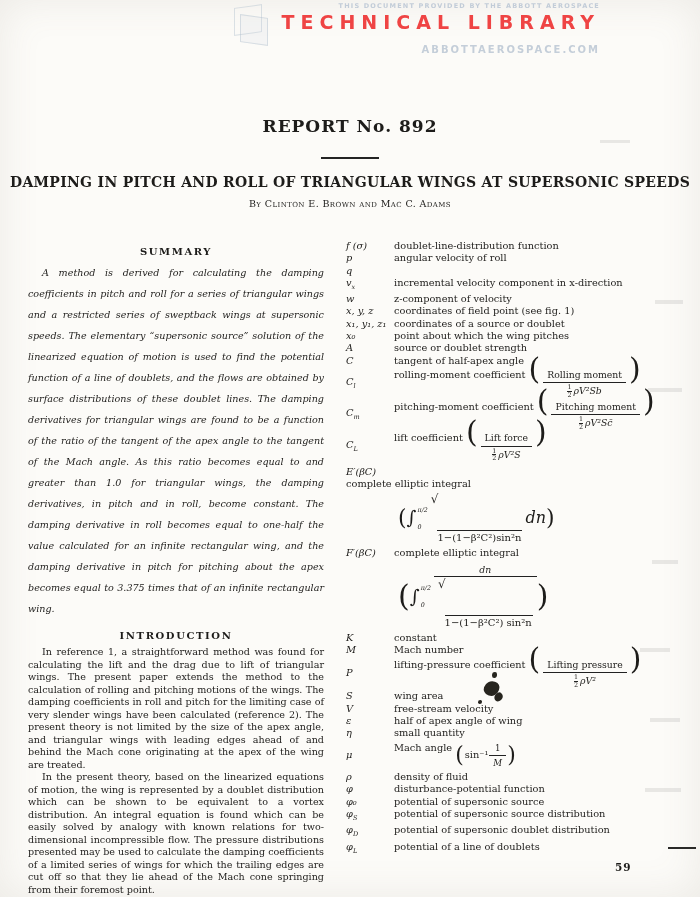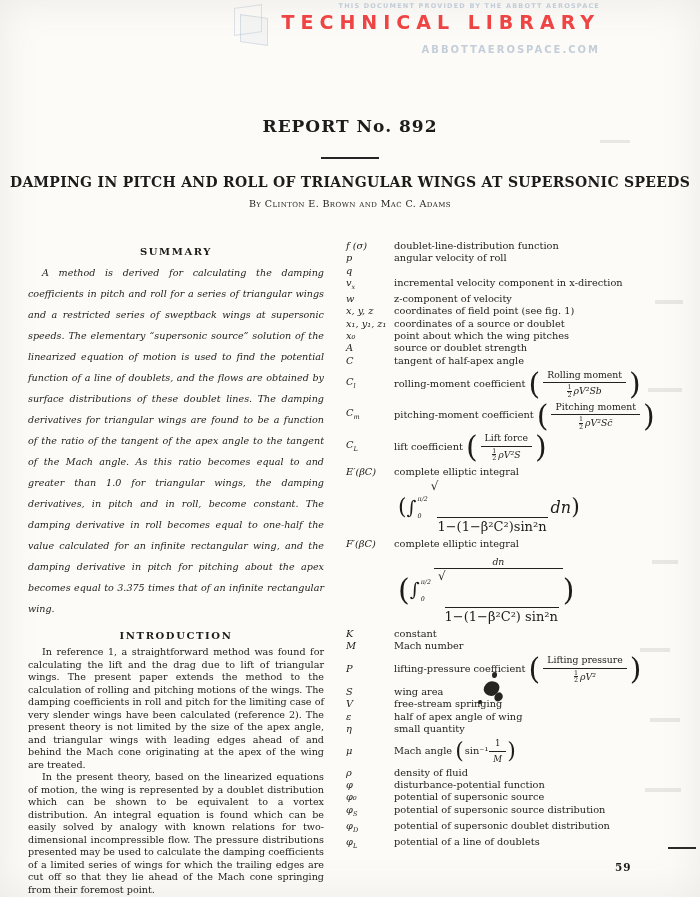--- a/index.html
+++ b/index.html
@@ -29,39 +29,39 @@
   .sec-head{text-align:center;font-weight:700;font-size:10px;letter-spacing:1.6px;margin:6px 0 5px;}
   .col-left p{margin:0;font-size:9.6px;line-height:12.5px;text-align:justify;text-indent:14px;}
   .col-left p.sum{font-style:italic;line-height:21px;}
   
   .lrow,.srow{display:flex;font-size:9.8px;line-height:12.3px;}
   .lterm{width:30px;flex-shrink:0;font-style:italic;}
   .term{width:48px;flex-shrink:0;font-style:italic;white-space:nowrap;}
   .def{flex:1;}
   sub{font-size:6.5px;}
   .frow{align-items:center;margin:2px 0;}
-  .frow .def{display:flex;align-items:center;gap:3px;flex-wrap:nowrap;}
+  .frow .def{display:flex;gap:3px;flex-wrap:nowrap;}
   
   .mvar{font-style:italic;}
   .frac{display:inline-block;vertical-align:middle;text-align:center;font-size:9.3px;}
   .frac>.num{display:block;padding:0 4px 1px;white-space:nowrap;}
   .frac>.den{display:block;border-top:1px solid #222;padding:1px 4px 0;white-space:nowrap;}
   .half{display:inline-block;vertical-align:middle;text-align:center;font-size:6.4px;line-height:1.05;
         margin-right:2px;font-style:normal;}
   .half span{display:block;}
   .half .hd{border-top:0.8px solid #222;}
   .paren{display:inline-block;vertical-align:middle;font-weight:400;line-height:0;}
   .p30{font-size:30px;} .p26{font-size:26px;} .p22{font-size:22px;}
   .iwrap{display:inline-flex;align-items:center;}
   .isign{font-size:19px;line-height:1;}
   .ilims{display:inline-flex;flex-direction:column;justify-content:space-between;height:24px;
          font-size:6.3px;font-style:italic;margin:0 3px 0 1px;}
   .sqrt{display:inline-flex;align-items:flex-start;}
   .sqrtsign{font-size:12px;line-height:1;}
-  .radi{border-top:0.9px solid #222;font-size:13px;padding:1px 1px 0 0;margin-left:-1px;white-space:nowrap;margin-top:37px;}
+  .radi{border-top:0.9px solid #222;font-size:10px;padding:1px 1px 0 0;margin-left:-1px;white-space:nowrap;margin-top:37px;}
   .eform{margin:2px 0 4px 14px;display:flex;align-items:center;}
   .mu-math{display:inline-flex;align-items:center;gap:1px;}
   .cbar-formula{margin:3px 0 0 28px;display:flex;align-items:center;font-size:9.3px;}
   
   .artifact{position:absolute;pointer-events:none;}
   .blot{background:#27251f;border-radius:60% 40% 55% 45%;}
   .smudge{background:rgba(60,60,60,0.10);filter:blur(0.6px);}
   .dash{background:#2a2a28;}
   .page-num{position:absolute;left:615px;top:861px;font-size:10.5px;font-weight:700;letter-spacing:1px;}
 </style>
@@ -207,21 +207,21 @@
         <span>lift  coefficient</span>
         <span class="paren p30">(</span>
         <span class="frac">
           <span class="num">Lift force</span>
           <span class="den"><span class="half"><span>1</span><span class="hd">2</span></span><span class="mvar">ρV²S</span></span>
         </span>
         <span class="paren p30">)</span>
       </span>
     </div>
 
-    <div class="srow" style="margin-top:4px;">
+    <div class="srow" style="margin-top:4px;flex-direction:column;">
       <span class="term">E′(βC)</span>
       <span class="def">complete elliptic integral</span>
     </div>
     <div class="eform" style="margin-left:52px;">
       <span class="paren p22">(</span>
       <span class="iwrap">
         <span class="isign">∫</span>
         <span class="ilims">
           <span>π/2</span>
           <span>0</span>
@@ -279,21 +279,21 @@
         <span class="paren p30">)</span>
       </span>
     </div>
 
     <div class="srow">
       <span class="term">S</span>
       <span class="def">wing area</span>
     </div>
     <div class="srow">
       <span class="term">V</span>
-      <span class="def">free-stream springing</span>
+      <span class="def">free-stream velocity</span>
     </div>
     <div class="srow">
       <span class="term">ε</span>
       <span class="def">half of apex angle of wing</span>
     </div>
     <div class="srow">
       <span class="term">η</span>
       <span class="def">small quantity</span>
     </div>
 

